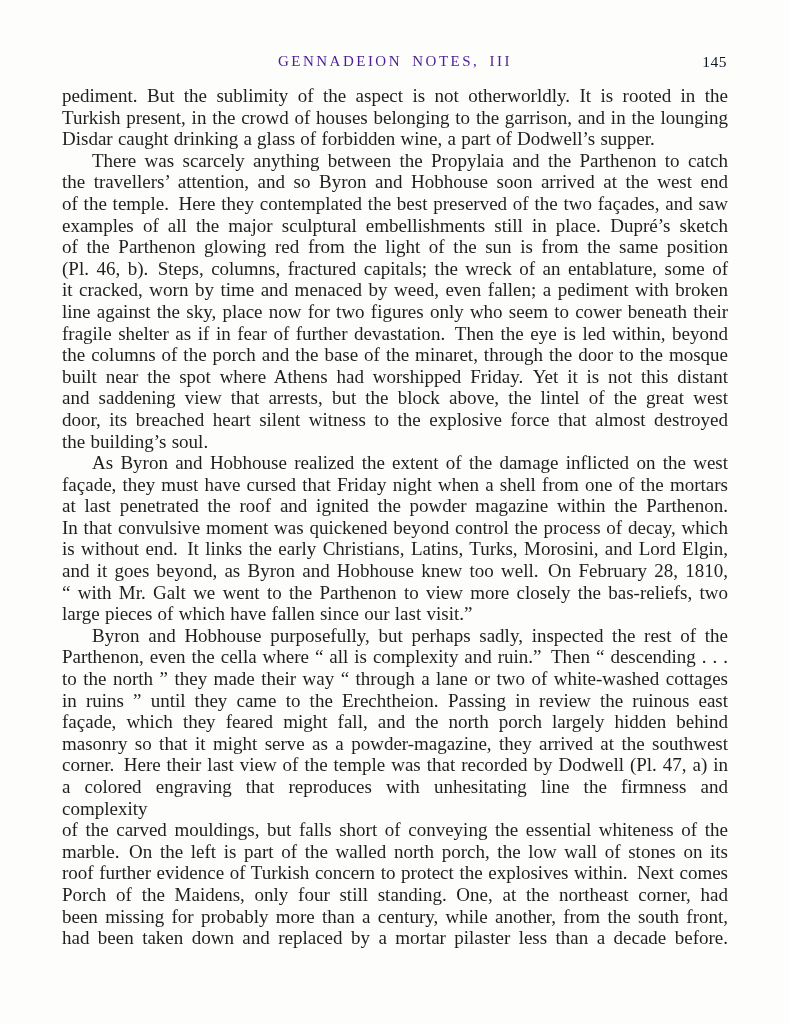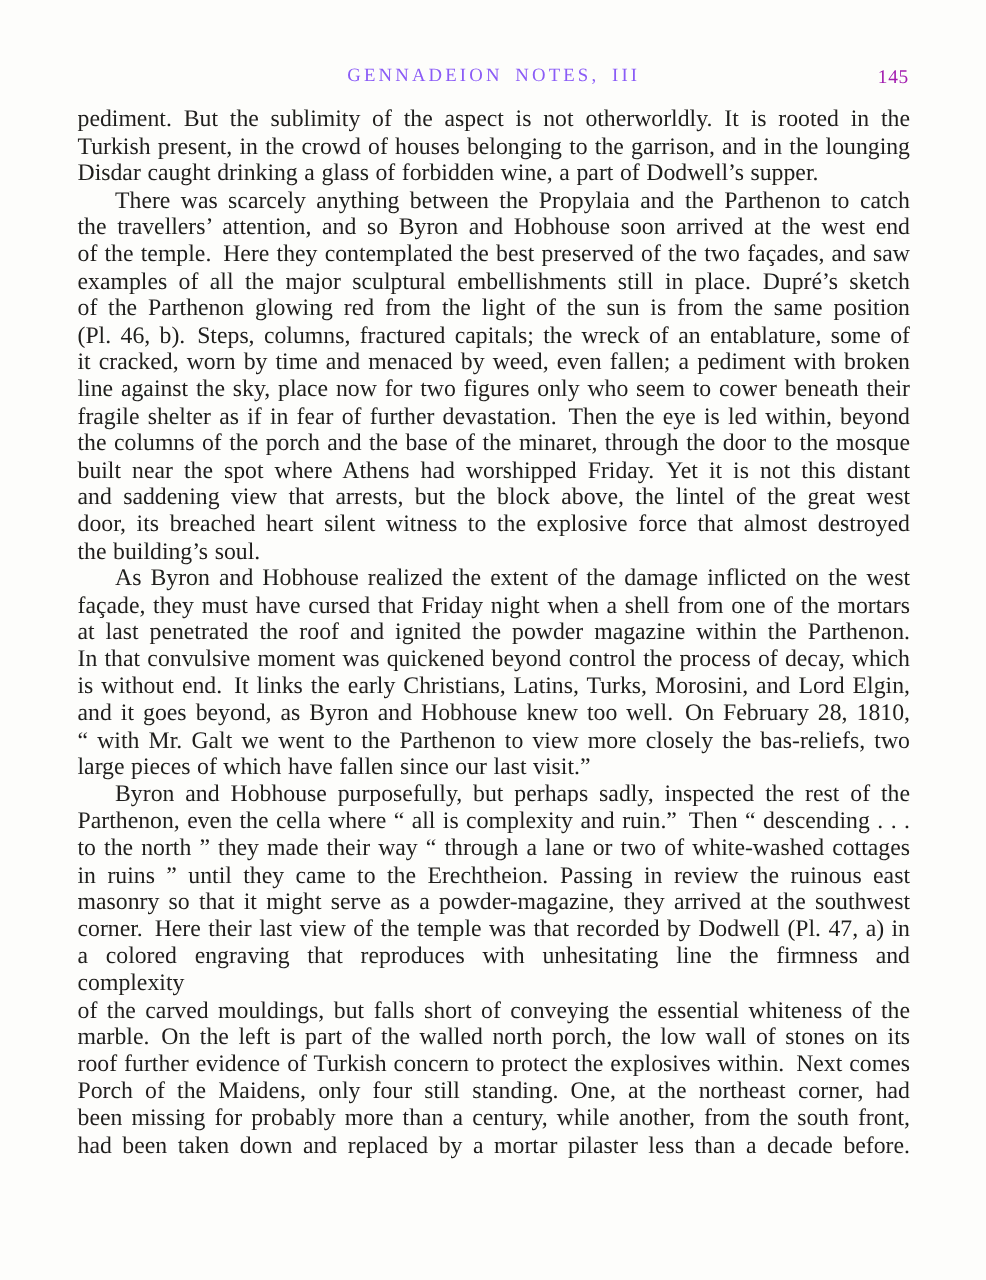--- a/index.html
+++ b/index.html
@@ -23,29 +23,29 @@
     left: 62px;
     width: 666px;
     height: 20px;
   }
   .running-title {
     display: block;
     text-align: center;
     font-size: 15px;
     letter-spacing: 2.5px;
     word-spacing: 4px;
-    color: #8b5cf6;
+    color: #4c1d95;
   }
   .page-number {
     position: absolute;
     right: 1px;
     top: 0;
     font-size: 15.5px;
     letter-spacing: 0.5px;
-    color: #a21caf;
+    color: #0f172a;
   }
   .page-body {
     position: absolute;
     top: 85px;
     left: 62px;
     width: 666px;
   }
   .para {
     margin: 0;
     padding: 0;
@@ -103,20 +103,21 @@
         <div class="line jl">is without end. It links the early Christians, Latins, Turks, Morosini, and Lord Elgin,</div>
         <div class="line jl">and it goes beyond, as Byron and Hobhouse knew too well. On February 28, 1810,</div>
         <div class="line jl">“ with Mr. Galt we went to the Parthenon to view more closely the bas-reliefs, two</div>
         <div class="line">large pieces of which have fallen since our last visit.”</div>
       </div>
       <div class="para">
         <div class="line jl ind">Byron and Hobhouse purposefully, but perhaps sadly, inspected the rest of the</div>
         <div class="line jl">Parthenon, even the cella where “ all is complexity and ruin.” Then “ descending . . .</div>
         <div class="line jl">to the north ” they made their way “ through a lane or two of white-washed cottages</div>
         <div class="line jl">in ruins ” until they came to the Erechtheion. Passing in review the ruinous east</div>
+        <div class="line jl">façade, which they feared might fall, and the north porch largely hidden behind</div>
         <div class="line jl">masonry so that it might serve as a powder-magazine, they arrived at the southwest</div>
         <div class="line jl">corner. Here their last view of the temple was that recorded by Dodwell (Pl. 47, a) in</div>
         <div class="line jl">a colored engraving that reproduces with unhesitating line the firmness and complexity</div>
         <div class="line jl">of the carved mouldings, but falls short of conveying the essential whiteness of the</div>
         <div class="line jl">marble. On the left is part of the walled north porch, the low wall of stones on its</div>
         <div class="line jl">roof further evidence of Turkish concern to protect the explosives within. Next comes</div>
         <div class="line jl">Porch of the Maidens, only four still standing. One, at the northeast corner, had</div>
         <div class="line jl">been missing for probably more than a century, while another, from the south front,</div>
         <div class="line jl">had been taken down and replaced by a mortar pilaster less than a decade before.</div>
       </div>

